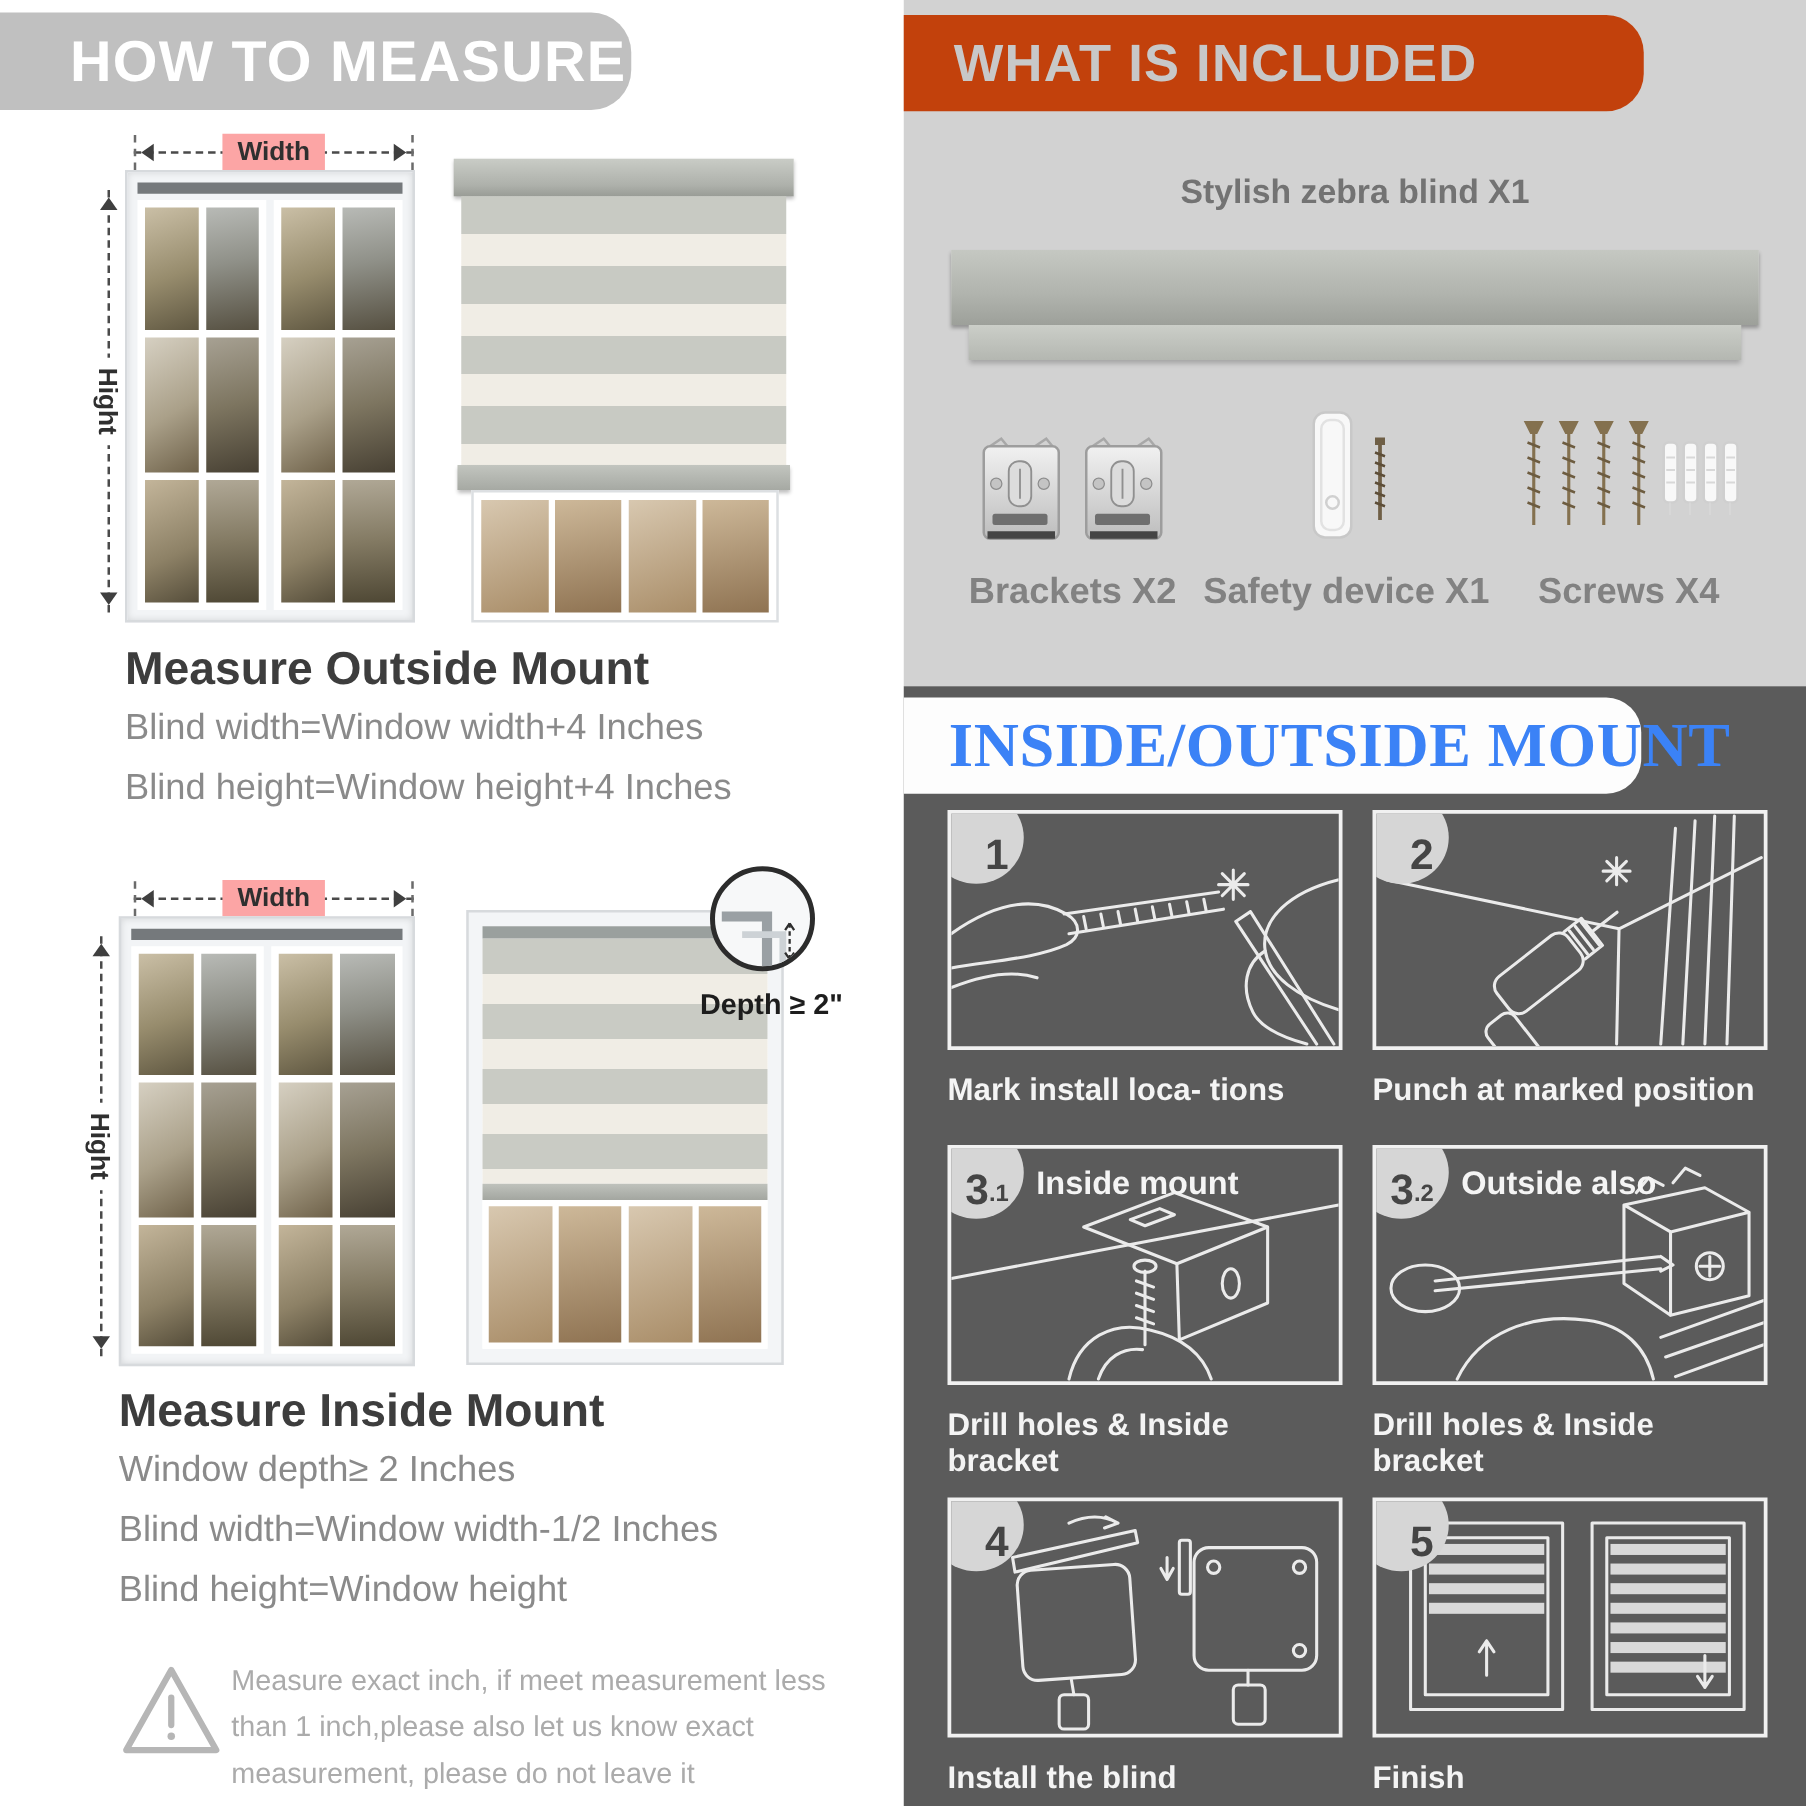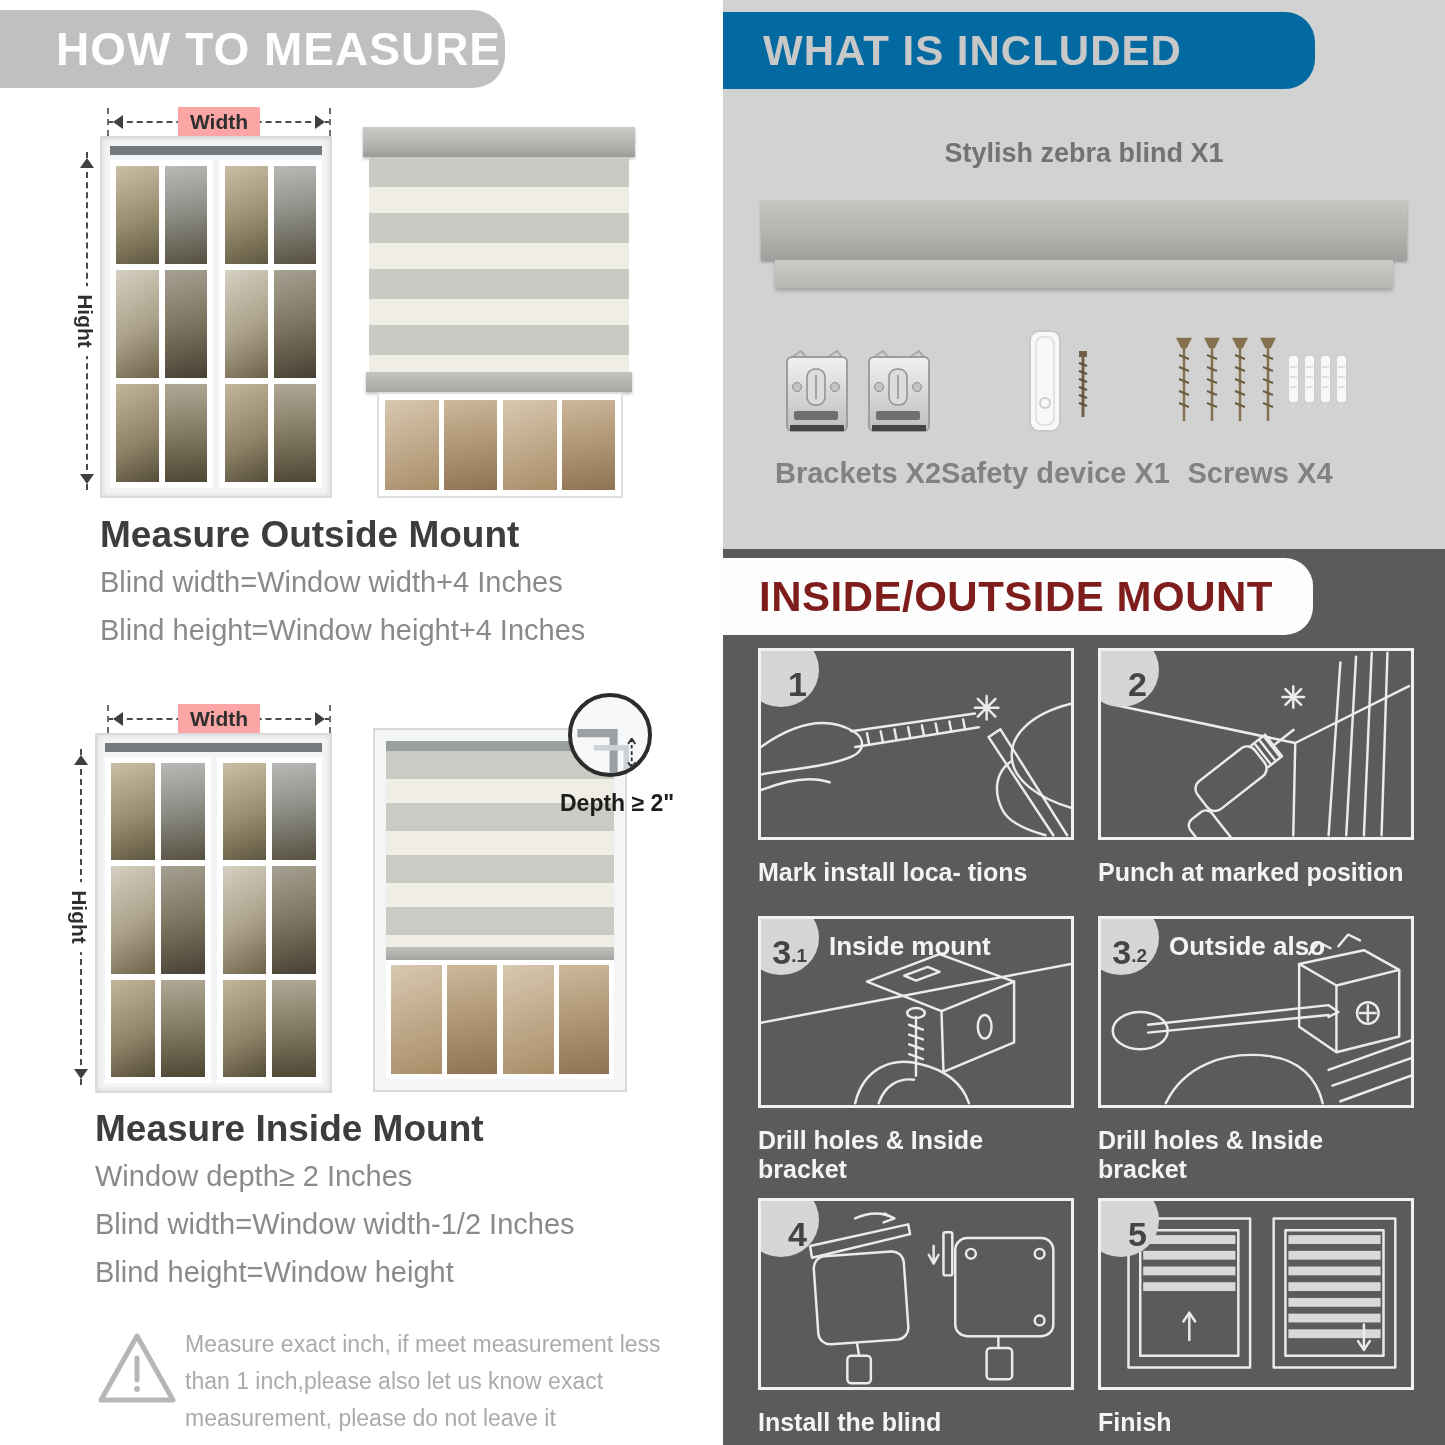--- a/index.html
+++ b/index.html
@@ -67,38 +67,38 @@
 
   .mag{position:absolute;left:568px;top:693px;width:84px;height:84px;border-radius:50%;
        border:4px solid #2c2c2c;background:#f7f8f9;overflow:hidden;box-sizing:border-box;}
   .depth-label{position:absolute;left:560px;top:790px;width:160px;font-size:23px;font-weight:bold;color:#1d1d1d;}
 
   .warning-text{position:absolute;left:185px;top:1326px;width:480px;font-size:23px;line-height:37px;color:#ababab;}
   .warn-icon{position:absolute;left:95px;top:1328px;}
 
   
   .right-light{position:absolute;left:723px;top:0;width:722px;height:549px;background:#d2d2d2;}
-  .included-header{position:absolute;left:0;top:12px;width:592px;height:77px;background:#0369a1;border-radius:0 30px 30px 0;}
+  .included-header{position:absolute;left:0;top:12px;width:592px;height:77px;background:#c2410c;border-radius:0 30px 30px 0;}
   .included-header span{display:block;line-height:77px;padding-left:40px;font-size:42px;font-weight:bold;
        color:#c8c8c8;letter-spacing:1px;white-space:nowrap;}
   .blind-label{position:absolute;left:0;top:138px;width:100%;text-align:center;font-size:27px;font-weight:bold;color:#737373;}
   .headrail{position:absolute;left:38px;top:200px;width:646px;height:60px;
        background:linear-gradient(180deg,#c5c8c2,#b0b3ad 60%,#9da09a);box-shadow:0 2px 3px rgba(0,0,0,.3);}
   .headrail-lip{position:absolute;left:52px;top:260px;width:618px;height:28px;
        background:linear-gradient(180deg,#cbcec8,#b4b7b1);box-shadow:0 3px 4px rgba(0,0,0,.22);}
   .parts-row{position:absolute;left:0;top:330px;width:100%;height:160px;display:flex;
-       justify-content:flex-start;align-items:flex-end;padding:0 52px;box-sizing:border-box;}
+       justify-content:space-between;align-items:flex-end;padding:0 52px;box-sizing:border-box;}
   .part{display:flex;flex-direction:column;align-items:center;}
   .part-label{margin-top:16px;font-size:29px;font-weight:bold;color:#828282;white-space:nowrap;}
   .bracket-pair{display:flex;gap:16px;}
 
   .right-dark{position:absolute;left:723px;top:549px;width:722px;height:896px;background:#5b5b5b;}
   .mount-header{position:absolute;left:0;top:9px;width:590px;height:77px;background:#fdfdfd;border-radius:0 28px 28px 0;}
-  .mount-header span{display:block;line-height:77px;padding-left:36px;font-size:42px;font-weight:bold;
-       color:#7f1d1d;letter-spacing:.5px;white-space:nowrap;}
+  .mount-header span{display:block;line-height:77px;padding-left:36px;font-size:50px;font-weight:bold;
+       color:#3b82f6;letter-spacing:.5px;white-space:nowrap;font-family:Liberation Serif, serif;}
   .steps{position:absolute;left:35px;top:99px;width:656px;display:grid;
        grid-template-columns:316px 316px;column-gap:24px;row-gap:14px;}
   .step-fig{position:relative;height:186px;border:3px solid #f1f1f1;overflow:hidden;box-sizing:content-box;}
   .step-fig svg{display:block;width:100%;height:100%;}
   .badge{position:absolute;top:-18px;left:-18px;width:76px;height:74px;background:#d6d6d6;border-radius:50%;
        display:flex;align-items:flex-end;justify-content:flex-end;padding:0 12px 6px 0;box-sizing:border-box;}
   .badge .n{font-size:34px;font-weight:bold;color:#454545;line-height:34px;}
   .badge .s{font-size:19px;font-weight:bold;color:#454545;line-height:26px;}
   .step-title{position:absolute;left:68px;top:12px;font-size:26px;font-weight:bold;color:#f4f4f4;}
   .step-caption{margin-top:18px;min-height:44px;font-size:25px;font-weight:bold;color:#f4f4f4;}

